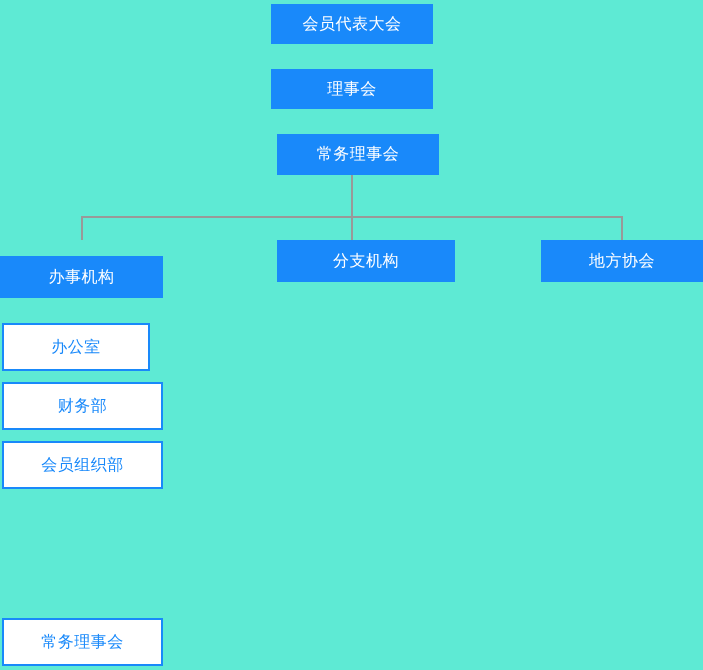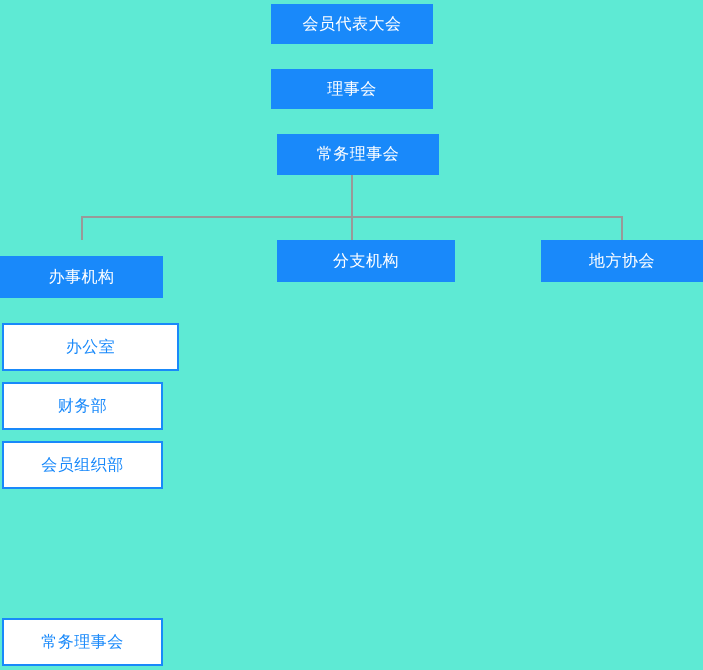--- a/index.html
+++ b/index.html
@@ -55,21 +55,21 @@
   <div class="connector" style="left:81px;  top:216px; width:542px; height:2px;"></div>
   <div class="connector" style="left:81px;  top:216px; width:2px;   height:24px;"></div>
   <div class="connector" style="left:621px; top:216px; width:2px;   height:24px;"></div>
 
   <div class="node node-filled" style="left:0px;   top:240px; width:163px; height:42px;margin-top:16px;">办事机构</div>
 
   <div class="node node-filled" style="left:277px; top:240px; width:178px; height:42px;">分支机构</div>
 
   <div class="node node-filled" style="left:541px; top:240px; width:162px; height:42px;">地方协会</div>
 
-  <div class="node node-outline" style="left:2px; top:323px; width:177px; height:48px;">办公室</div>
+  <div class="node node-outline" style="left:2px; top:323px; width:148px; height:48px;">办公室</div>
 
   <div class="node node-outline" style="left:2px; top:382px; width:161px; height:48px;">财务部</div>
 
   <div class="node node-outline" style="left:2px; top:441px; width:161px; height:48px;">会员组织部</div>
 
 
 
   <div class="node node-outline" style="left:2px; top:618px; width:161px; height:48px;">常务理事会</div>
 
 </div>

